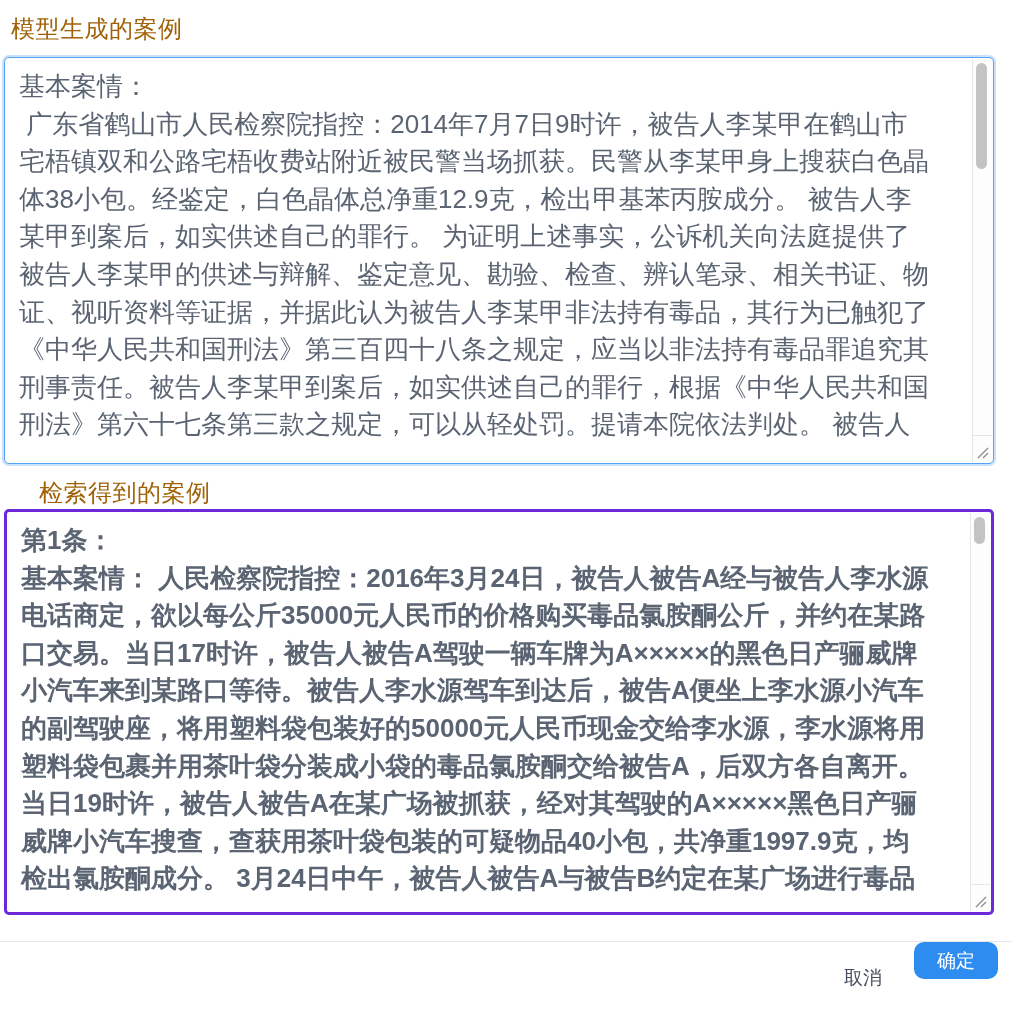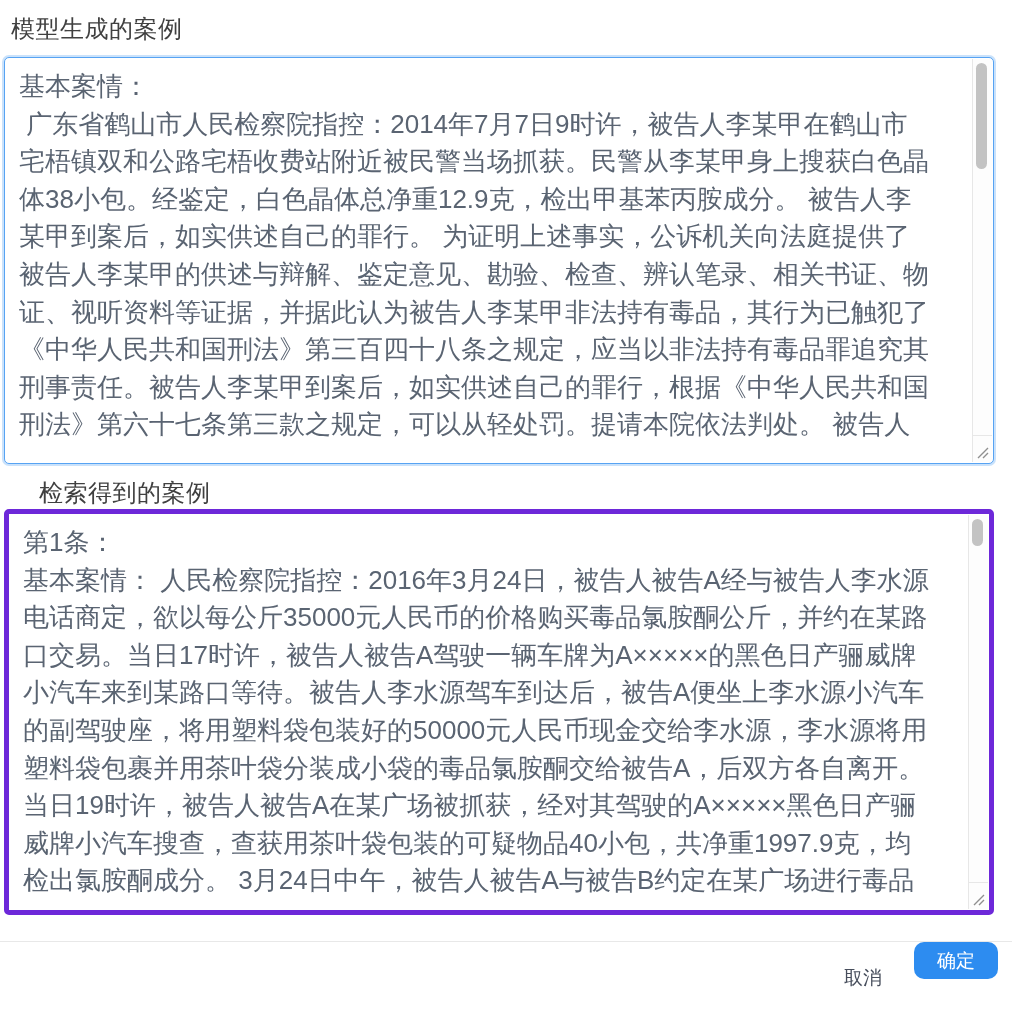--- a/index.html
+++ b/index.html
@@ -5,32 +5,33 @@
   html,body{margin:0;padding:0;background:#fff;}
   .page{
     position:relative;
     width:1012px;height:1013px;
     background:#ffffff;
     font-family:"Liberation Sans", sans-serif;
     overflow:hidden;
   }
   .sec-label{
     position:absolute;left:11px;
-    font-size:24px;color:#404040;letter-spacing:.5px;
+    font-size:24px;color:#a16207;letter-spacing:.5px;
   }
   .ta{
     position:absolute;left:4px;width:990px;
     background:#fff;box-sizing:border-box;border-radius:5px;
   }
   .ta.focused{
     border:1px solid #57a3f3;
     box-shadow:0 0 0 2px rgba(45,140,240,.25);
   }
   .ta.plain{
-    border:5px solid #6d28d9;
+    border:3px solid #6d28d9;
+    font-weight:bold;
   }
   .ta-content{
     position:absolute;top:0;left:0;right:22px;bottom:0;
     padding:10px 10px 10px 14px;
     font-size:26px;line-height:37.6px;color:#5a6472;
     white-space:pre-wrap;word-break:break-all;
     overflow:hidden;
   }
   .sb-track{
     position:absolute;top:1px;bottom:27px;right:1px;width:19px;

